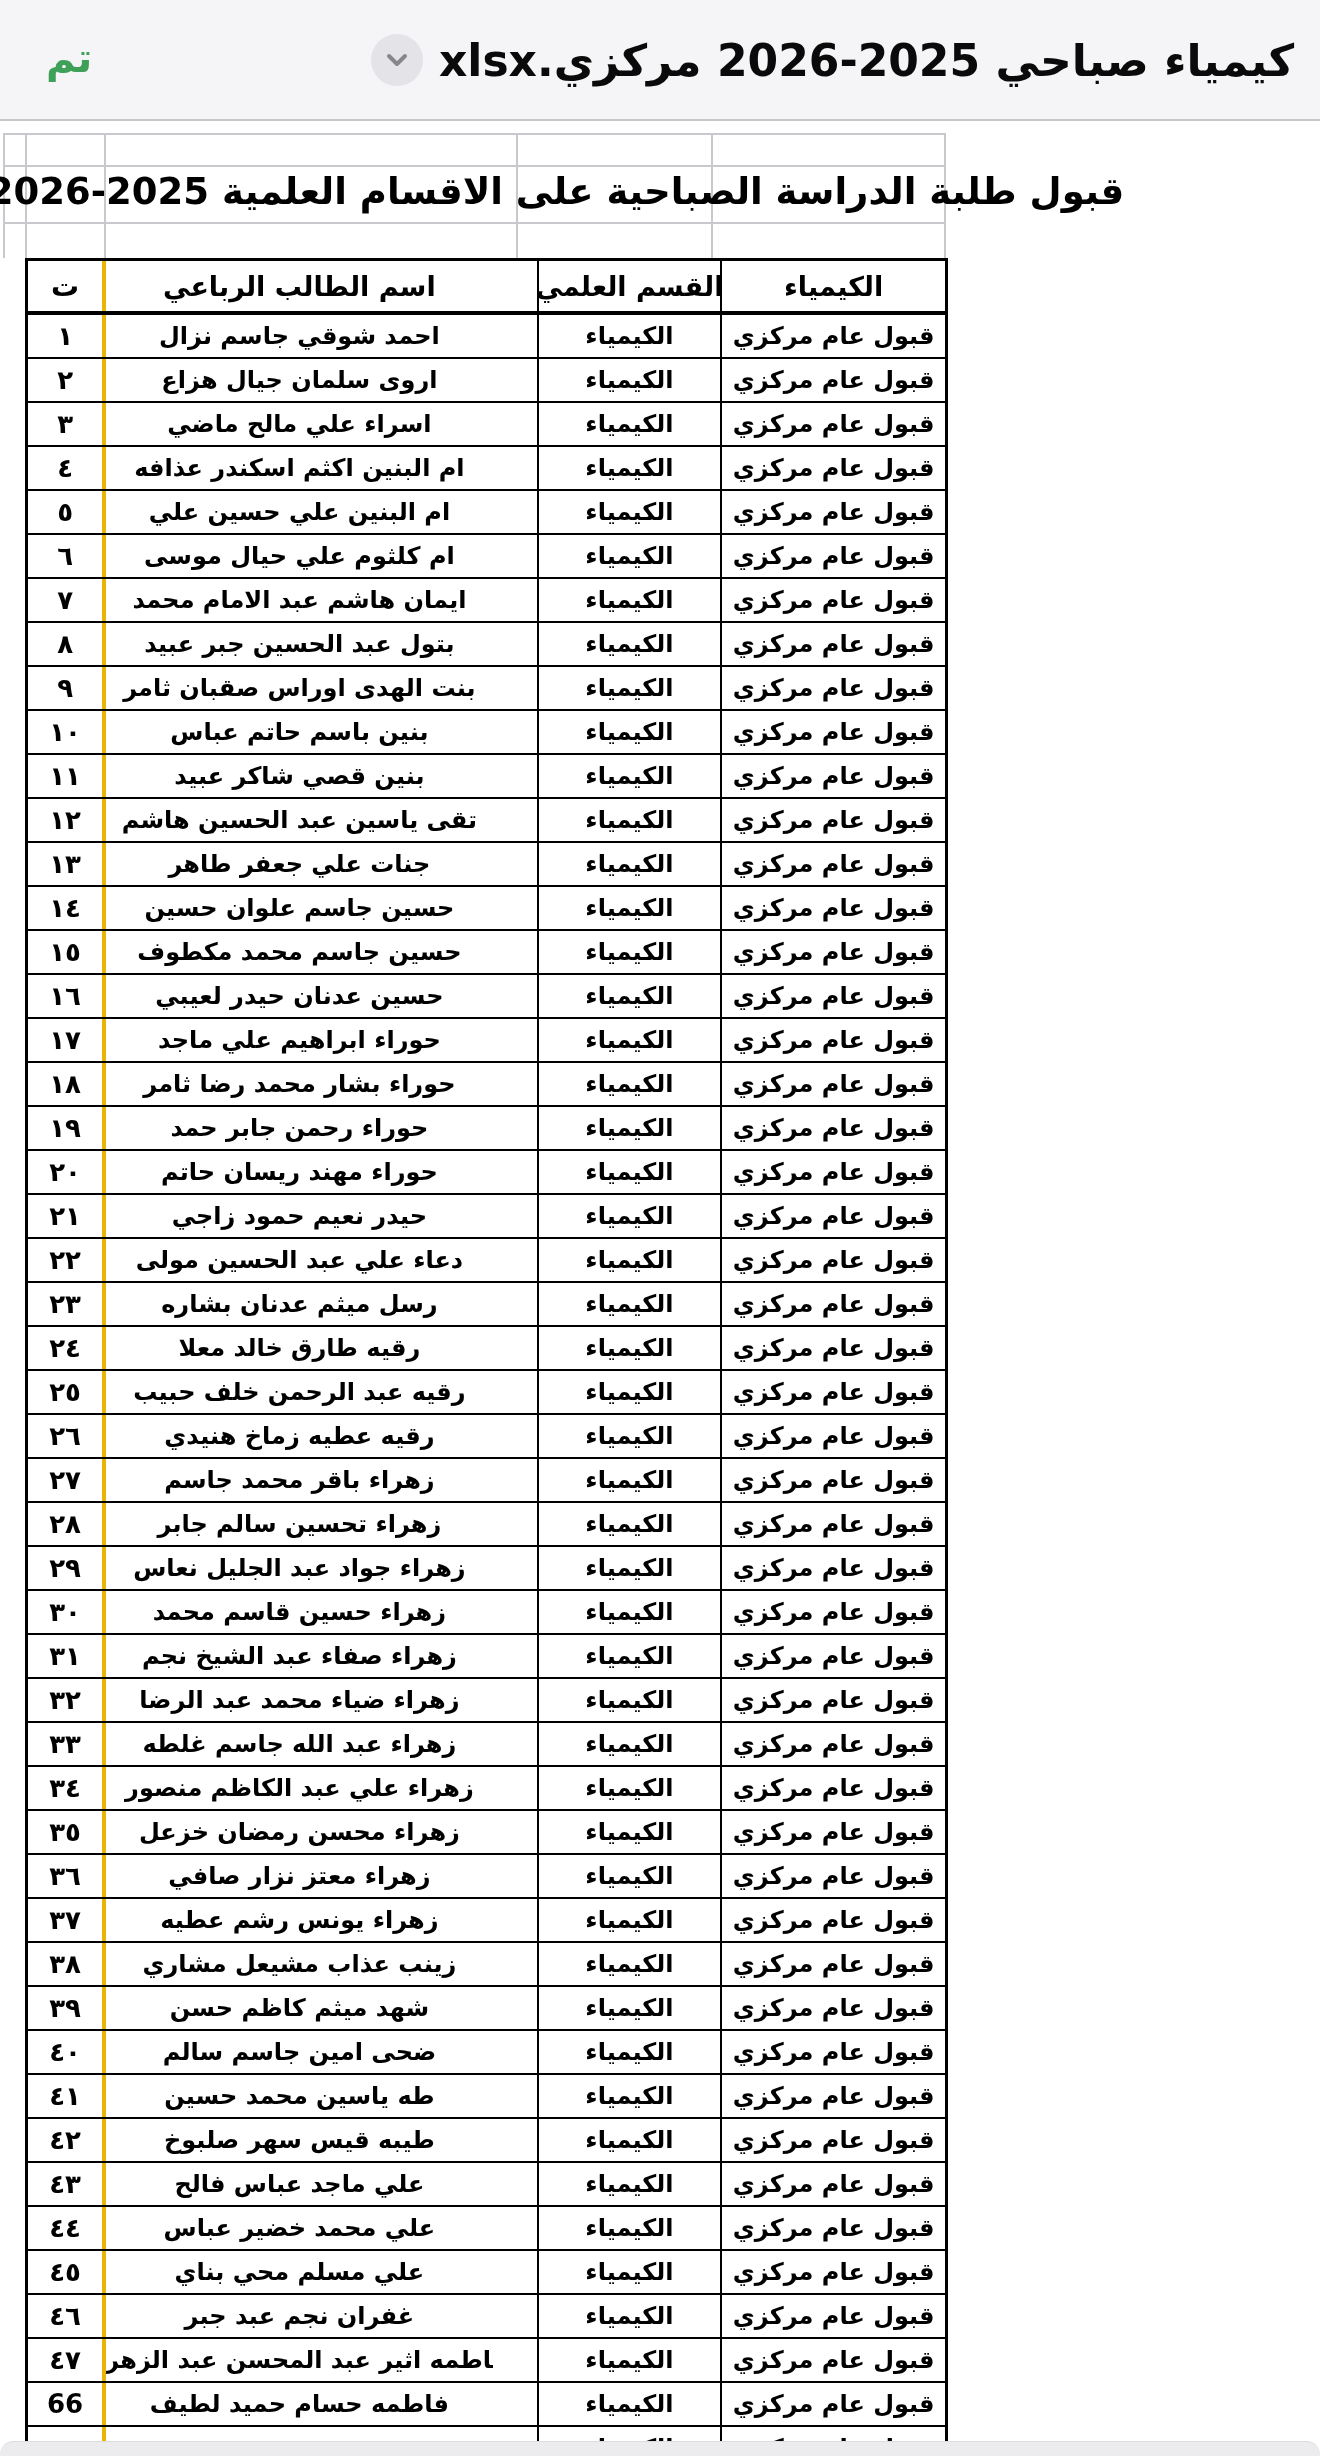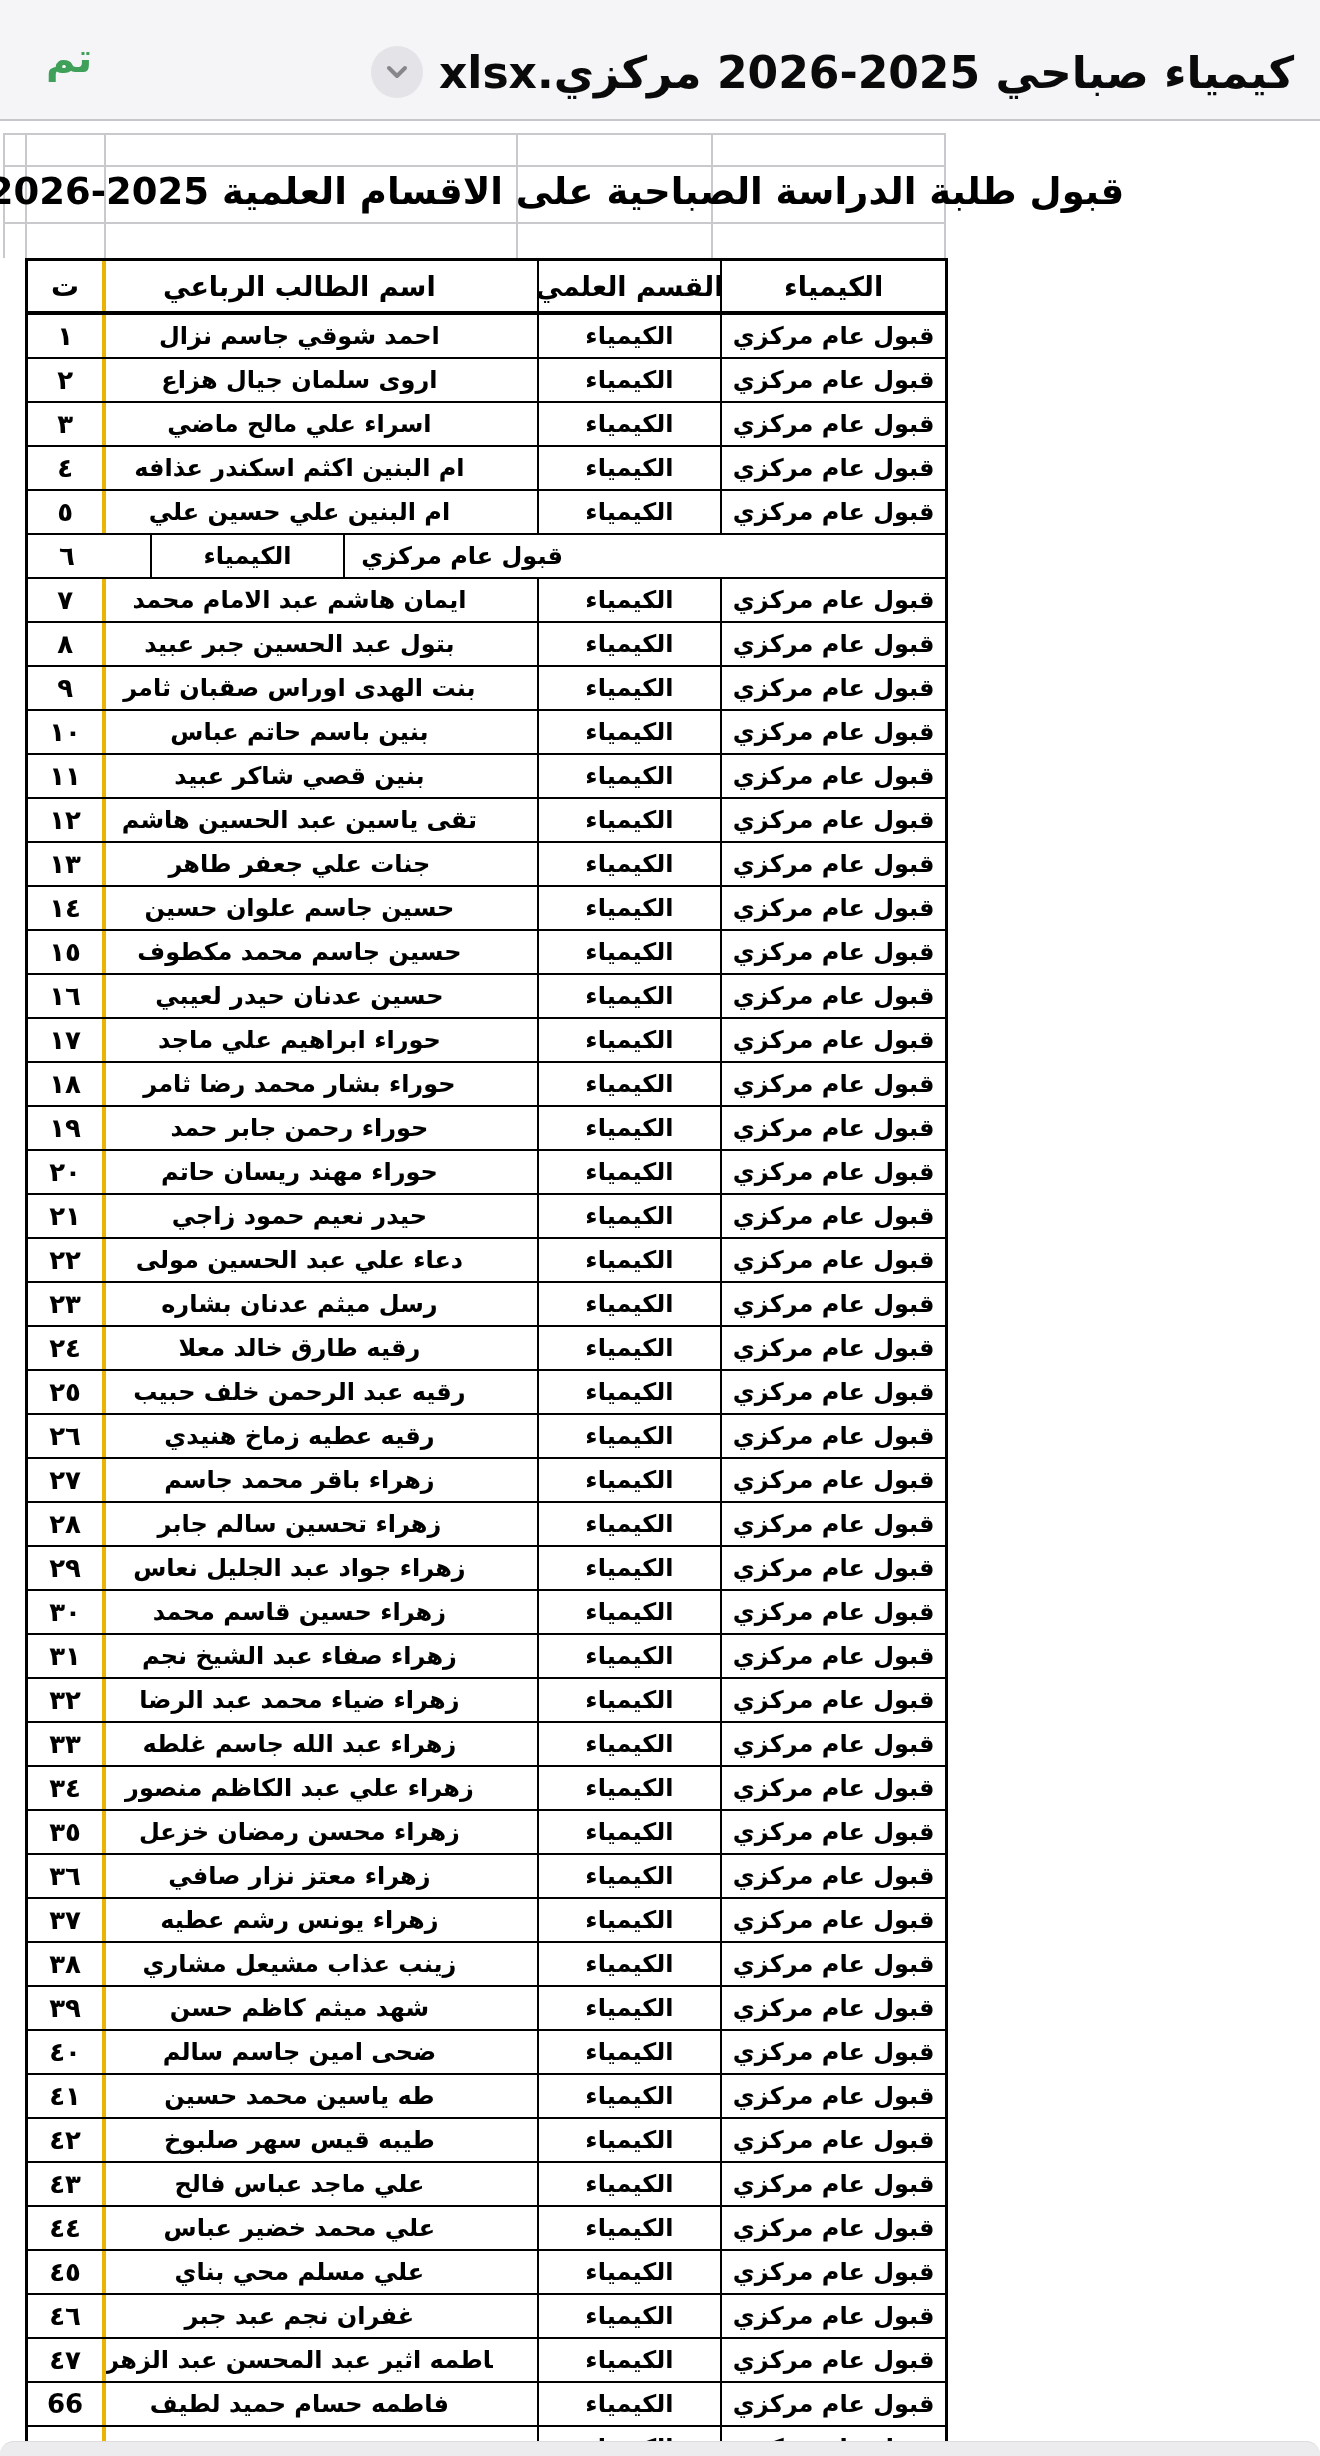--- a/index.html
+++ b/index.html
@@ -4,21 +4,21 @@
 <style>
   html,body{margin:0;padding:0;background:#fff;}
   .screen{position:relative;width:1320px;height:2456px;overflow:hidden;background:#ffffff;
           font-family:"DejaVu Sans", sans-serif;}
 
   
   .topbar{position:absolute;left:0;top:0;width:1320px;height:119px;background:#f5f5f7;
           border-bottom:2px solid #c7c7cb;}
   .done-btn{position:absolute;left:46px;top:34px;font-size:40px;font-weight:600;color:#3fa05a;
             line-height:1.2;cursor:pointer;}
-  .title-group{position:absolute;right:26px;top:22px;height:76px;display:flex;align-items:flex-end;gap:16px;}
+  .title-group{position:absolute;right:26px;top:22px;height:76px;display:flex;align-items:center;gap:16px;}
   .chev-btn{width:52px;height:52px;border-radius:50%;background:#e3e3e8;display:flex;
             align-items:center;justify-content:center;flex:0 0 auto;cursor:pointer;}
   .file-title{font-size:44px;font-weight:700;color:#0a0a0b;direction:rtl;white-space:nowrap;}
 
   
   .gl{position:absolute;background:#c9c9cd;}
   .gl.h{height:2px;left:3px;width:943px;}
   .gl.v{width:2px;top:133px;height:125px;}
 
   
@@ -114,20 +114,21 @@
 
   <div class="row">
     <div class="c c-no">٥</div>
     <div class="c c-name">ام البنين علي حسين علي</div>
     <div class="c c-dept">الكيمياء</div>
     <div class="c c-notes">قبول عام مركزي</div>
   </div>
 
   <div class="row">
     <div class="c c-no">٦</div>
+    <div class="c c-name">ام كلثوم علي حيال موسى</div>
     <div class="c c-dept">الكيمياء</div>
     <div class="c c-notes">قبول عام مركزي</div>
   </div>
 
   <div class="row">
     <div class="c c-no">٧</div>
     <div class="c c-name">ايمان هاشم عبد الامام محمد</div>
     <div class="c c-dept">الكيمياء</div>
     <div class="c c-notes">قبول عام مركزي</div>
   </div>

